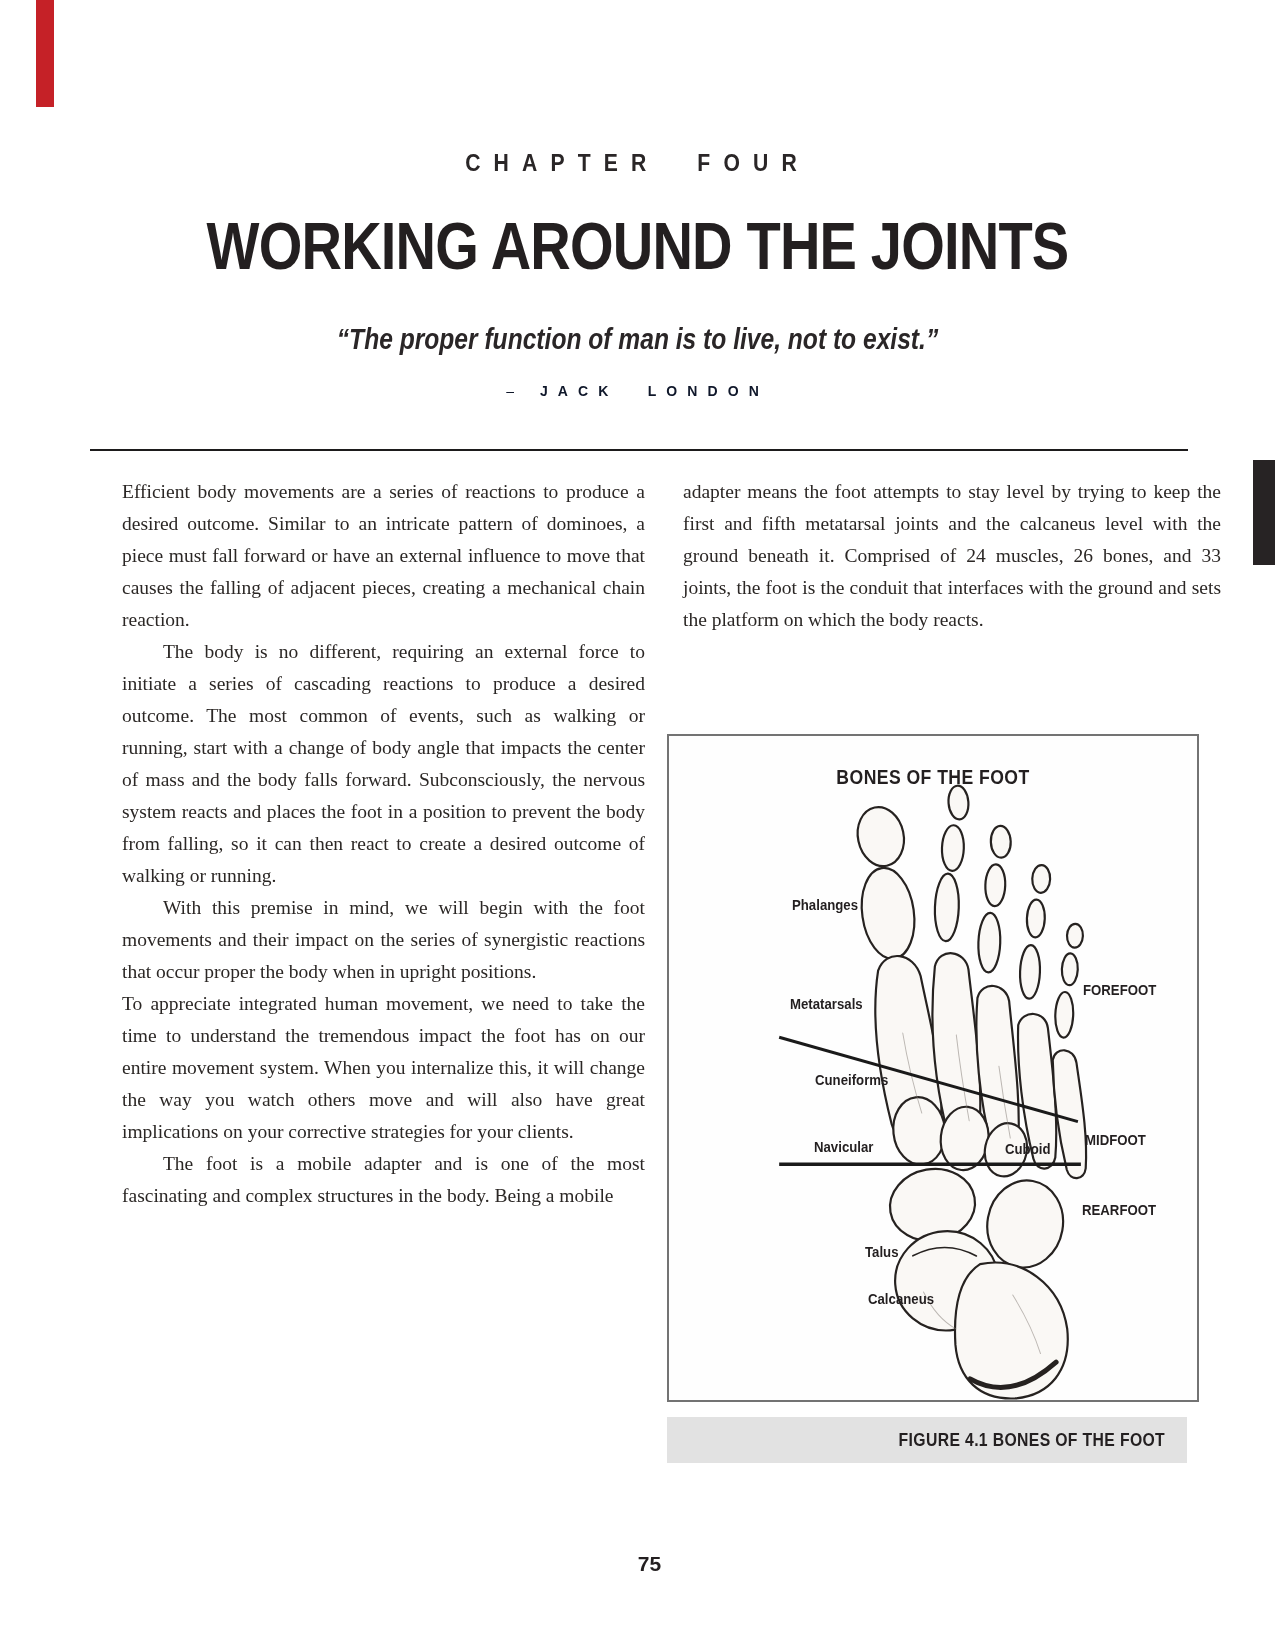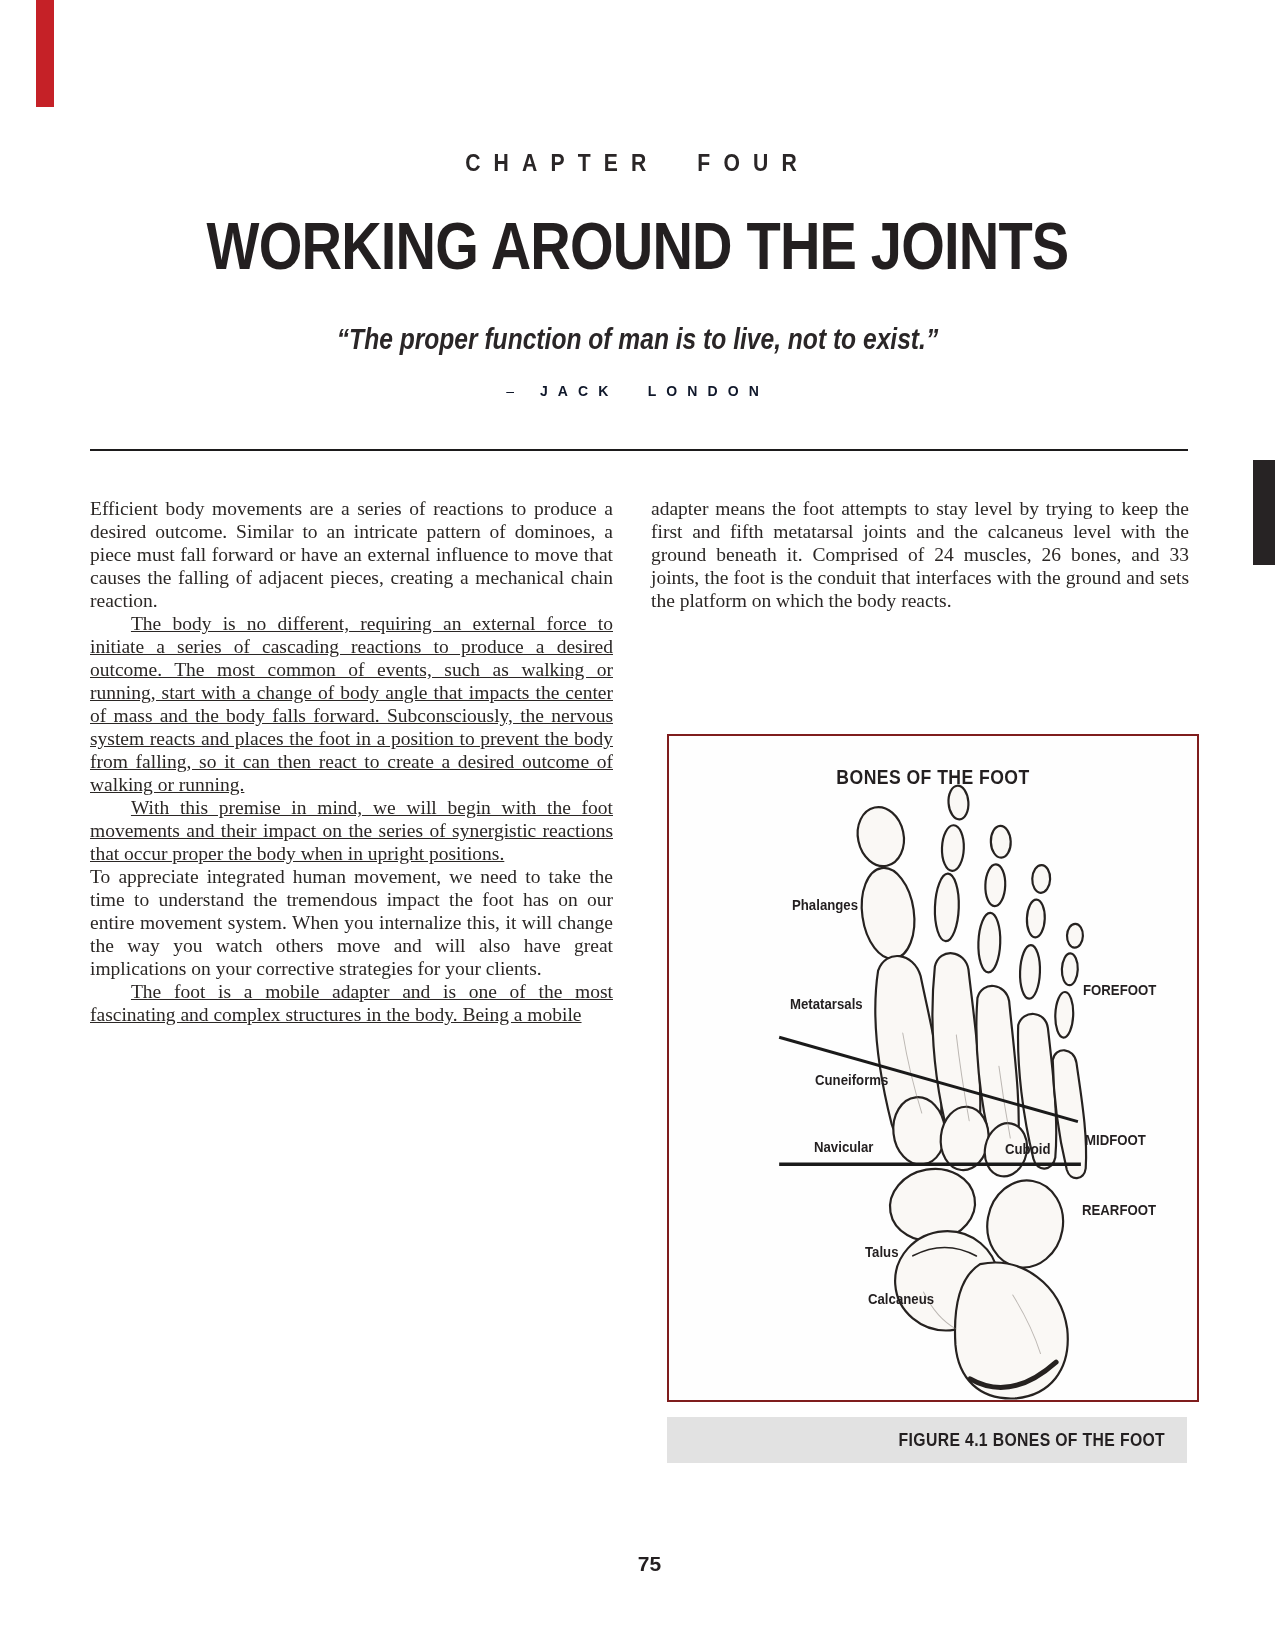--- a/index.html
+++ b/index.html
@@ -35,40 +35,40 @@
     position:absolute; top:383px; left:0; width:100%; text-align:center;
     font-family:"Liberation Sans", sans-serif; font-weight:bold; font-size:14px;
     color:#0f172a;
   }
   .attribution .dash { letter-spacing:0; margin-right:26px; font-weight:normal; }
   .attribution .name { letter-spacing:0.72em; word-spacing:1.1em; }
   .header-rule { position:absolute; left:90px; top:449px; width:1098px; height:2px; background:#1d1b1c; }
 
   
   .col {
-    position:absolute; top:497px;
-    font-size:19.5px; line-height:23px; text-align:justify; color:#2b2725;
+    position:absolute; top:476px;
+    font-size:19.5px; line-height:32px; text-align:justify; color:#2b2725;margin-left:32px;
   }
   .col p { margin:0; }
   .col-left  { left:90px;  width:523px; }
   .col-right { left:651px; width:538px; }
-  .indent { text-indent:2.1em;text-decoration:underline; }
+  .indent { text-indent:2.1em; }
 
   .section-head-wrap { margin-top:38px; }
   .section-heading {
     font-family:"Liberation Sans", sans-serif; font-weight:bold; font-size:30px;
     color:#231f20; transform:scaleX(0.8); transform-origin:left center; white-space:nowrap;
   }
   .section-rule { margin-top:10px; width:100%; height:5px; background:#1d1a1b; }
   .after-rule { margin-top:18px; }
 
   
   .figure-box {
     position:absolute; left:667px; top:734px; width:532px; height:668px;
-    border:2px solid #7f1d1d; box-sizing:border-box; background:#fefefe;
+    border:2px solid #737373; box-sizing:border-box; background:#fefefe;
   }
   .figure-title {
     position:absolute; top:30px; left:0; width:100%; text-align:center;
     font-family:"Liberation Sans", sans-serif; font-weight:bold; font-size:20px;
     letter-spacing:0.5px; color:#231f20;
     transform:scaleX(0.88); transform-origin:center;
   }
   .fig-svg { position:absolute; left:0; top:0; width:100%; height:100%; }
   .fig-label {
     position:absolute; font-family:"Liberation Sans", sans-serif; font-weight:bold;

